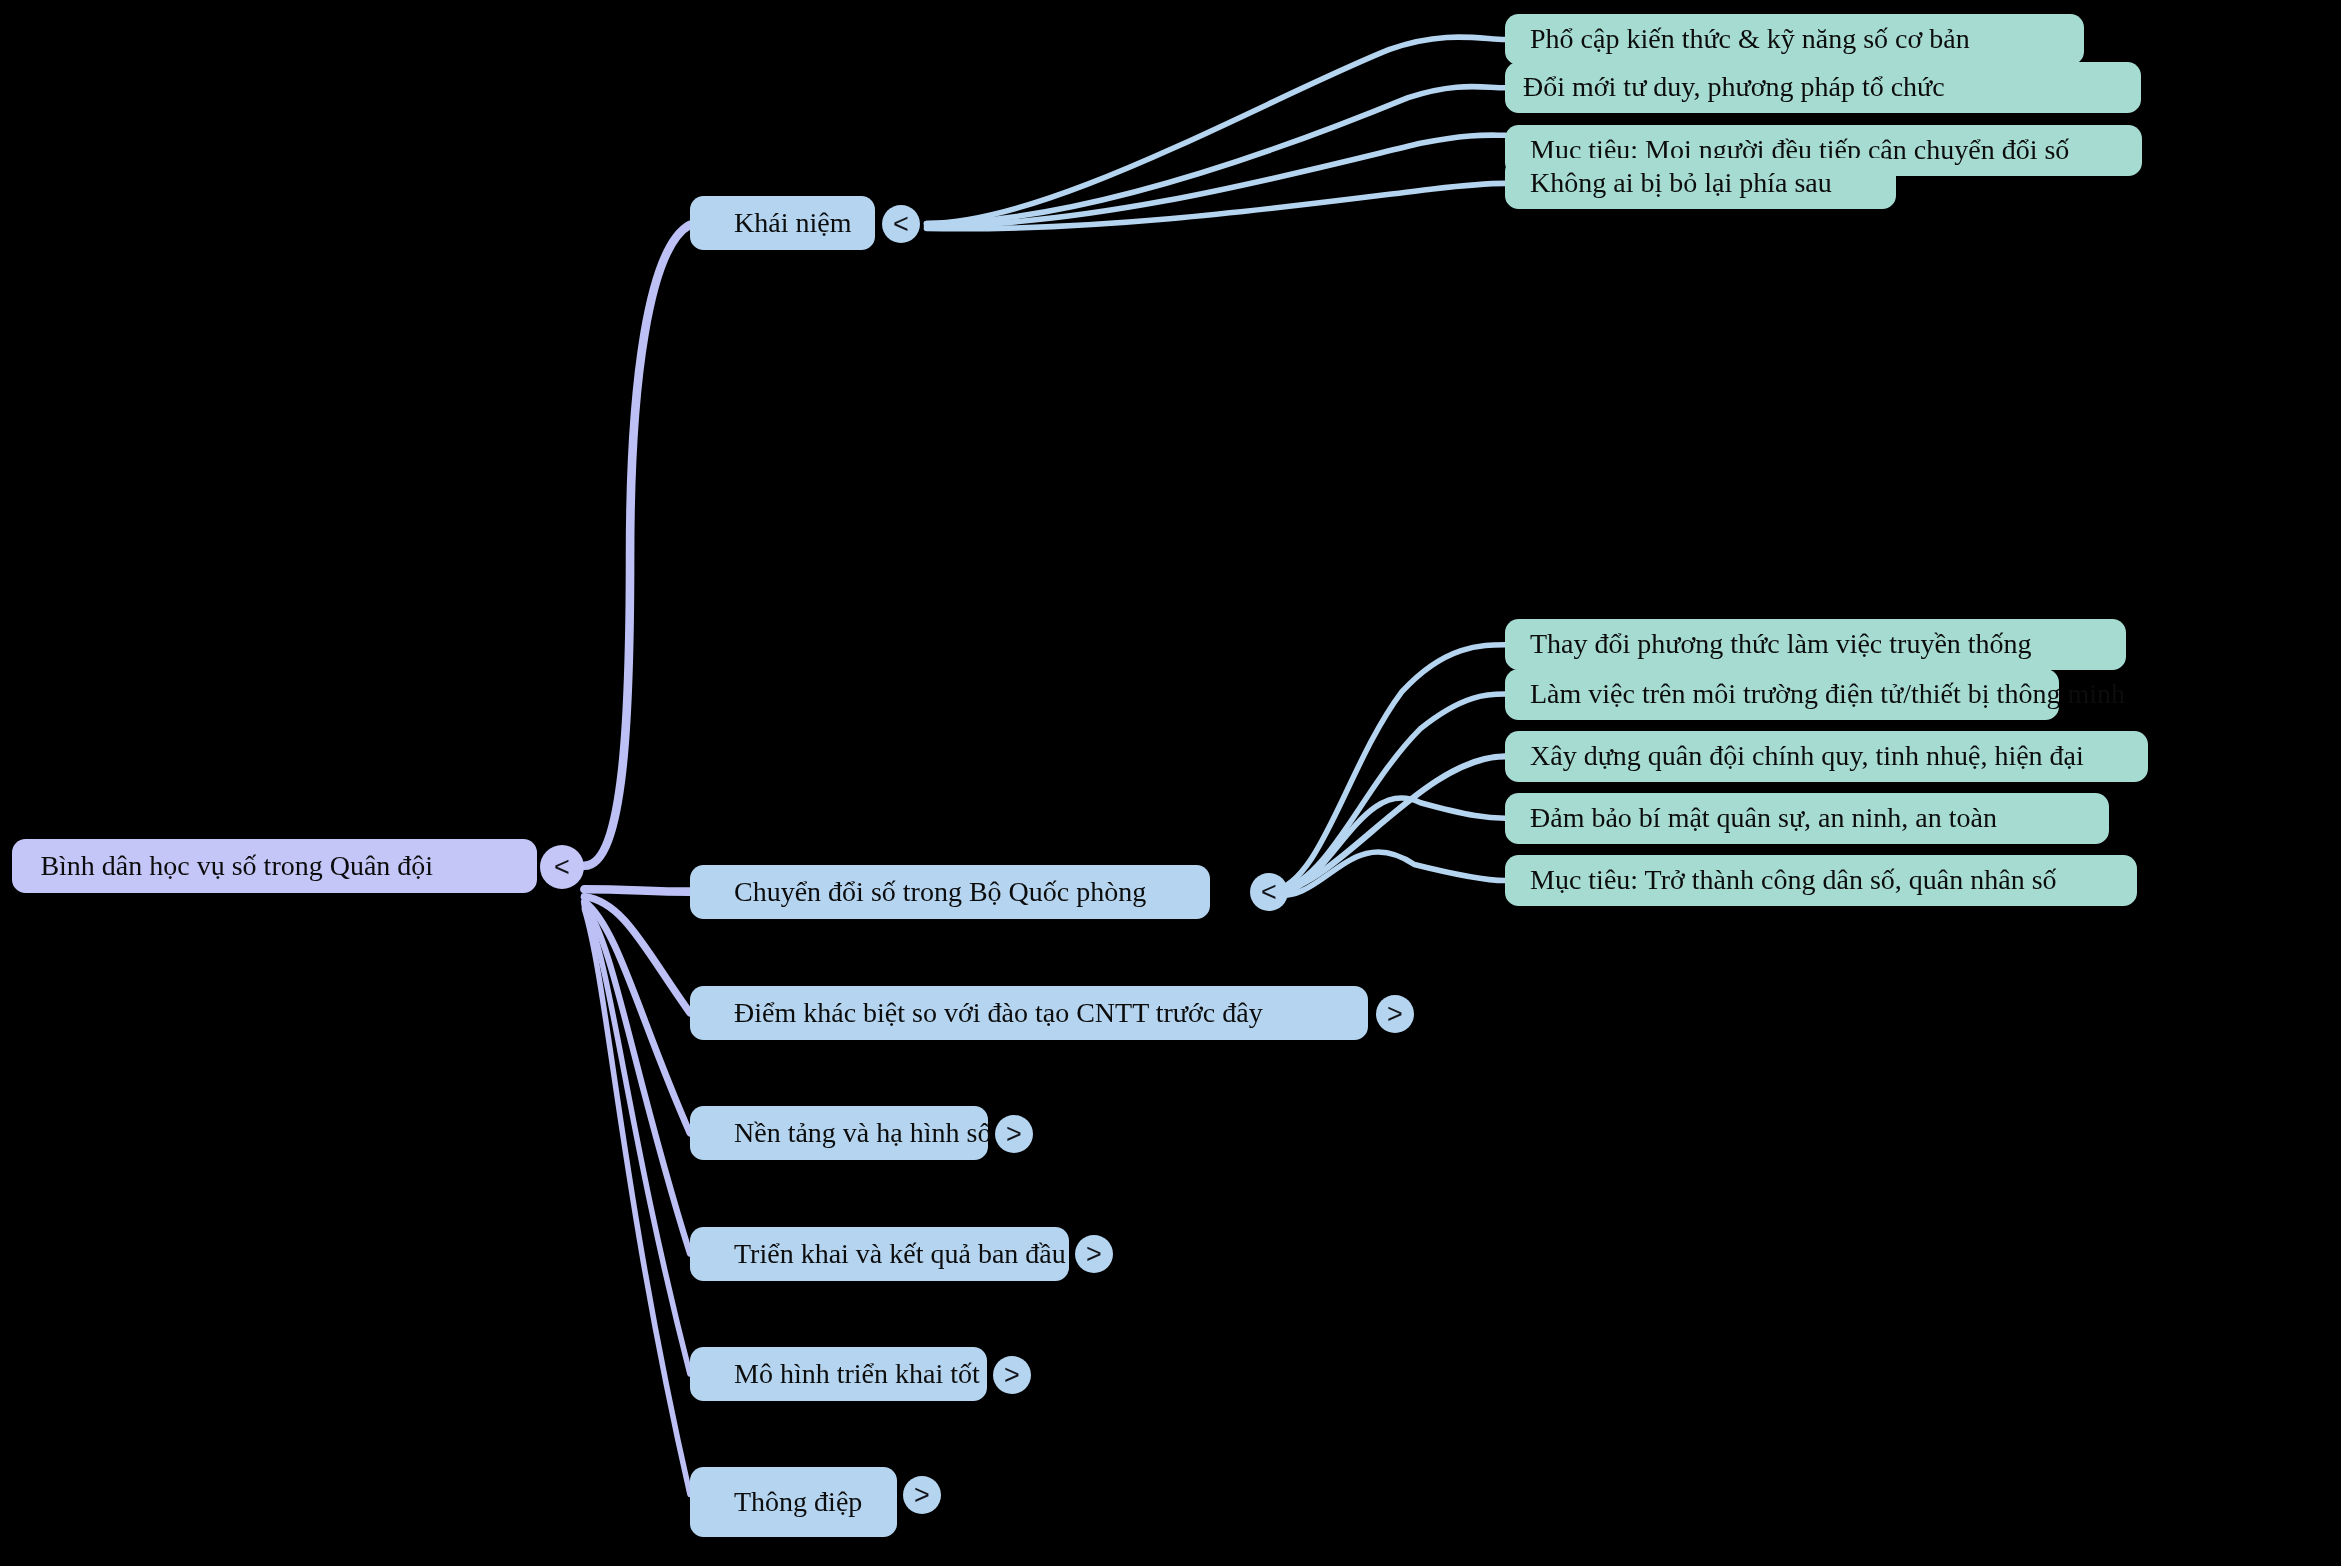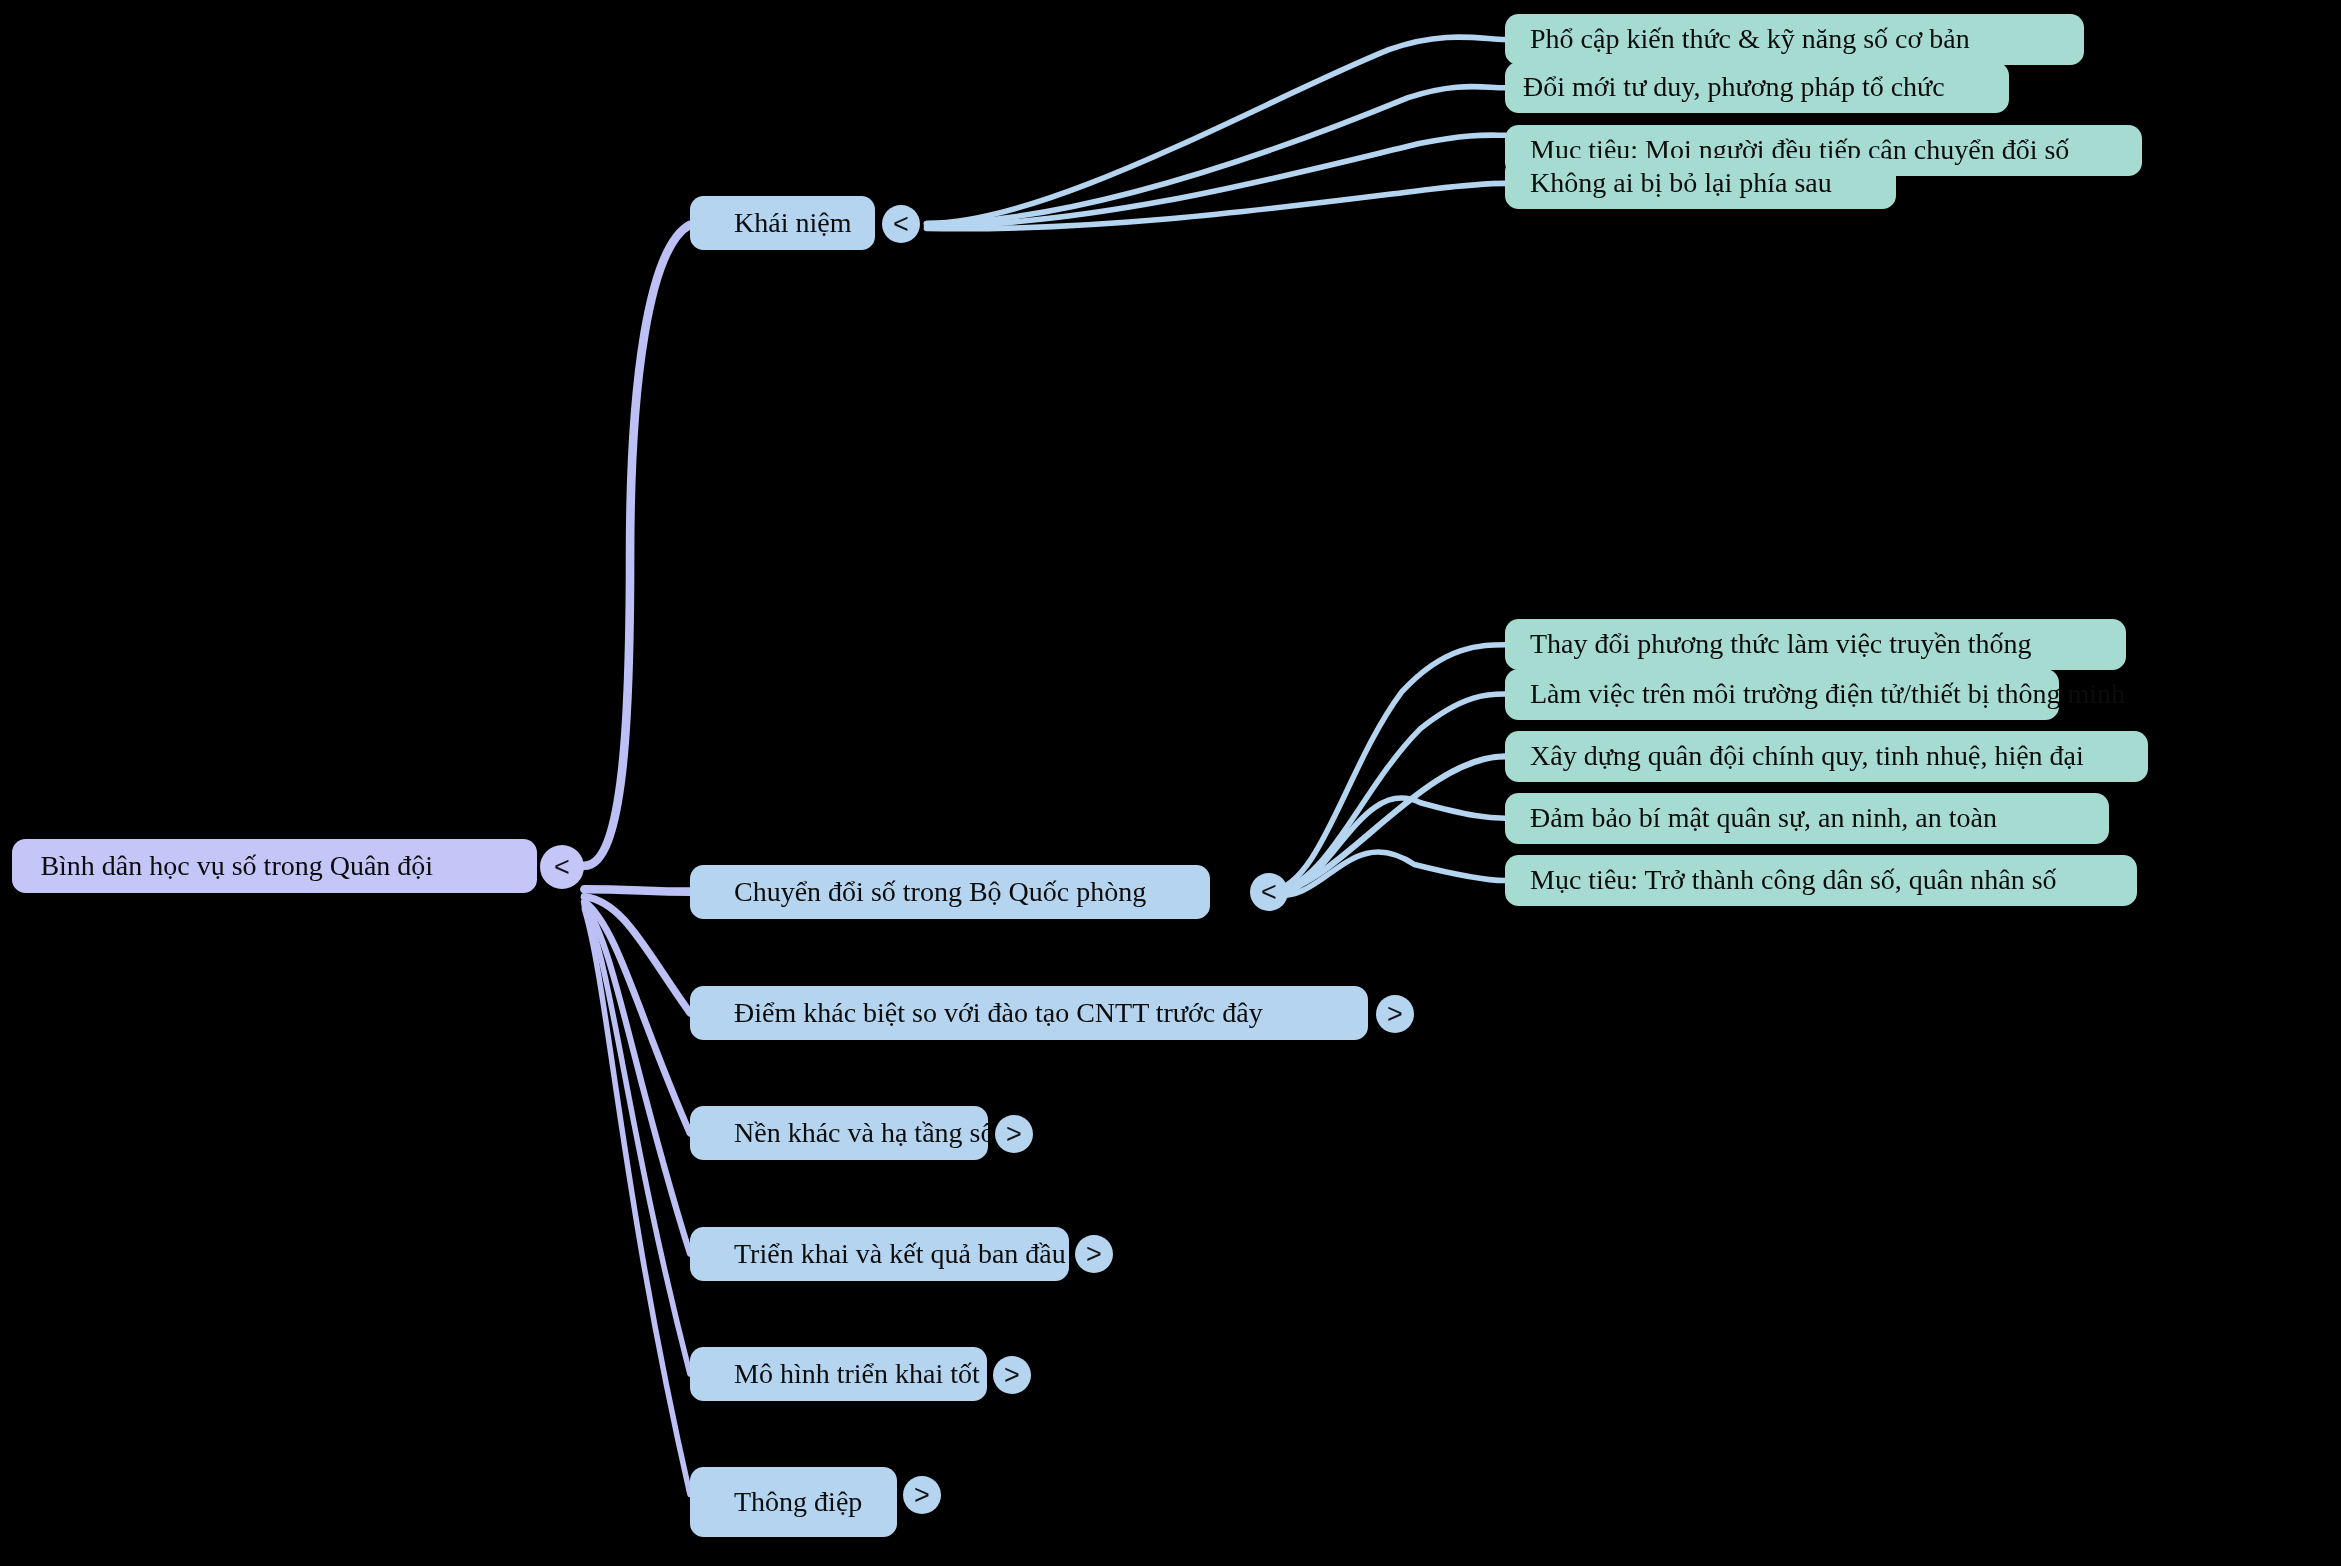--- a/index.html
+++ b/index.html
@@ -110,21 +110,21 @@
   <div class="node node-branch" style="left:690px; top:196px; width:185px; height:54px;">
     <span class="label">Khái niệm</span>
   </div>
   <div class="marker marker-branch" style="left:901px; top:224px; width:38px; height:38px; transform:translate(-50%,-50%);">
     <span>&lt;</span>
   </div>
 
   <div class="node node-leaf" style="left:1505px; top:14px; width:579px; height:51px;">
     <span class="label">Phổ cập kiến thức &amp; kỹ năng số cơ bản</span>
   </div>
-  <div class="node node-leaf" style="left:1505px; top:62px; width:504px; height:51px;padding-left:18px;">
+  <div class="node node-leaf" style="left:1505px; top:62px; width:636px; height:51px;padding-left:18px;">
     <span class="label">Đổi mới tư duy, phương pháp tổ chức</span>
   </div>
   <div class="node node-leaf" style="left:1505px; top:125px; width:637px; height:51px;">
     <span class="label">Mục tiêu: Mọi người đều tiếp cận chuyển đổi số</span>
   </div>
   <div class="node node-leaf" style="left:1505px; top:158px; width:391px; height:51px;">
     <span class="label">Không ai bị bỏ lại phía sau</span>
   </div>
 
   <div class="node node-branch" style="left:690px; top:865px; width:520px; height:54px;">
@@ -151,21 +151,21 @@
   </div>
 
   <div class="node node-branch" style="left:690px; top:986px; width:678px; height:54px;">
     <span class="label">Điểm khác biệt so với đào tạo CNTT trước đây</span>
   </div>
   <div class="marker marker-branch" style="left:1395px; top:1014px; width:38px; height:38px; transform:translate(-50%,-50%);">
     <span>&gt;</span>
   </div>
 
   <div class="node node-branch" style="left:690px; top:1106px; width:298px; height:54px;">
-    <span class="label">Nền khác và hạ tầng số</span>
+    <span class="label">Nền tảng và hạ hình số</span>
   </div>
   <div class="marker marker-branch" style="left:1014px; top:1134px; width:38px; height:38px; transform:translate(-50%,-50%);">
     <span>&gt;</span>
   </div>
 
   <div class="node node-branch" style="left:690px; top:1227px; width:379px; height:54px;">
     <span class="label">Triển khai và kết quả ban đầu</span>
   </div>
   <div class="marker marker-branch" style="left:1094px; top:1254px; width:38px; height:38px; transform:translate(-50%,-50%);">
     <span>&gt;</span>

